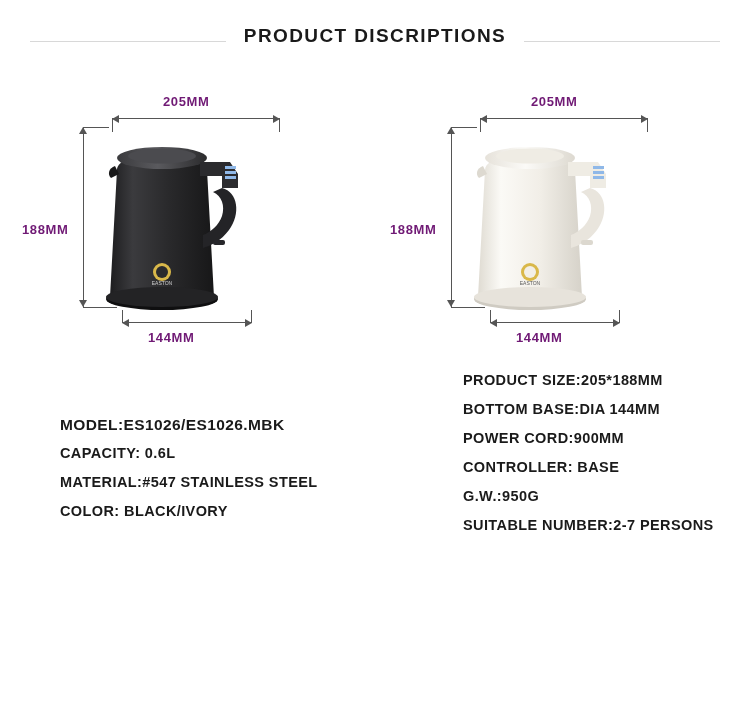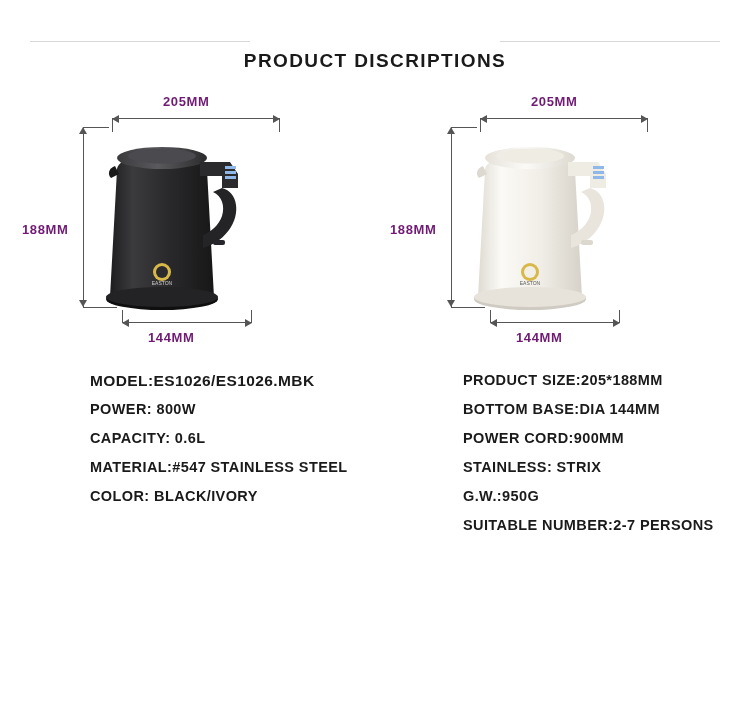--- a/index.html
+++ b/index.html
@@ -14,21 +14,21 @@
     color: #1a1a1a;
     overflow: hidden;
     position: relative;
   }
 
   
   .header {
     position: relative;
     height: 72px;
     display: flex;
-    align-items: flex-end;
+    align-items: center;
     justify-content: center;
   }
   .header-rule {
     position: absolute;
     top: 41px;
     height: 1px;
     background: #d8d8d8;
   }
   .header-rule.left  { left: 30px;  width: 220px; }
   .header-rule.right { right: 30px; width: 220px; }
@@ -103,21 +103,21 @@
     display: flex;
     padding: 14px 0 0 0;
   }
   .spec-col {
     font-size: 14.5px;
     font-weight: bold;
     letter-spacing: 0.4px;
     line-height: 29px;
     color: #1a1a1a;
   }
-  .spec-col.left  { width: 385px; padding-left: 90px; box-sizing: border-box; }
+  .spec-col.left  { width: 385px; padding-left: 60px; box-sizing: border-box; margin-top: 44px; }
   .spec-col.right { width: 365px; padding-left: 78px; box-sizing: border-box; }
   .spec-col.left .spec-item:first-child { font-size: 15.5px; }
 
   
   .remark {
     margin-top: 22px;
     padding: 0 58px;
     text-align: center;
     color: #e8222a;
     font-size: 13px;
@@ -257,29 +257,28 @@
         <circle cx="67" cy="150" r="6" fill="#f2efe8"></circle>
         <text x="67" y="163" font-size="5" fill="#5a5a5a" text-anchor="middle" font-family="Liberation Sans, sans-serif">EASTON</text>
       </svg>
     </div>
   </div>
 </div>
 
 <div class="specs">
   <div class="spec-col left">
     <div class="spec-item">MODEL:ES1026/ES1026.MBK</div>
-    <div class="spec-item">POWER: 800W</div>
     <div class="spec-item">CAPACITY: 0.6L</div>
     <div class="spec-item">MATERIAL:#547 STAINLESS STEEL</div>
     <div class="spec-item">COLOR: BLACK/IVORY</div>
   </div>
   <div class="spec-col right">
     <div class="spec-item">PRODUCT SIZE:205*188MM</div>
     <div class="spec-item">BOTTOM BASE:DIA 144MM</div>
     <div class="spec-item">POWER CORD:900MM</div>
-    <div class="spec-item">STAINLESS: STRIX</div>
+    <div class="spec-item">CONTROLLER: BASE</div>
     <div class="spec-item">G.W.:950G</div>
     <div class="spec-item">SUITABLE NUMBER:2-7 PERSONS</div>
   </div>
 </div>
 
 <div class="remark">
 </div>
 
 </body></html>

